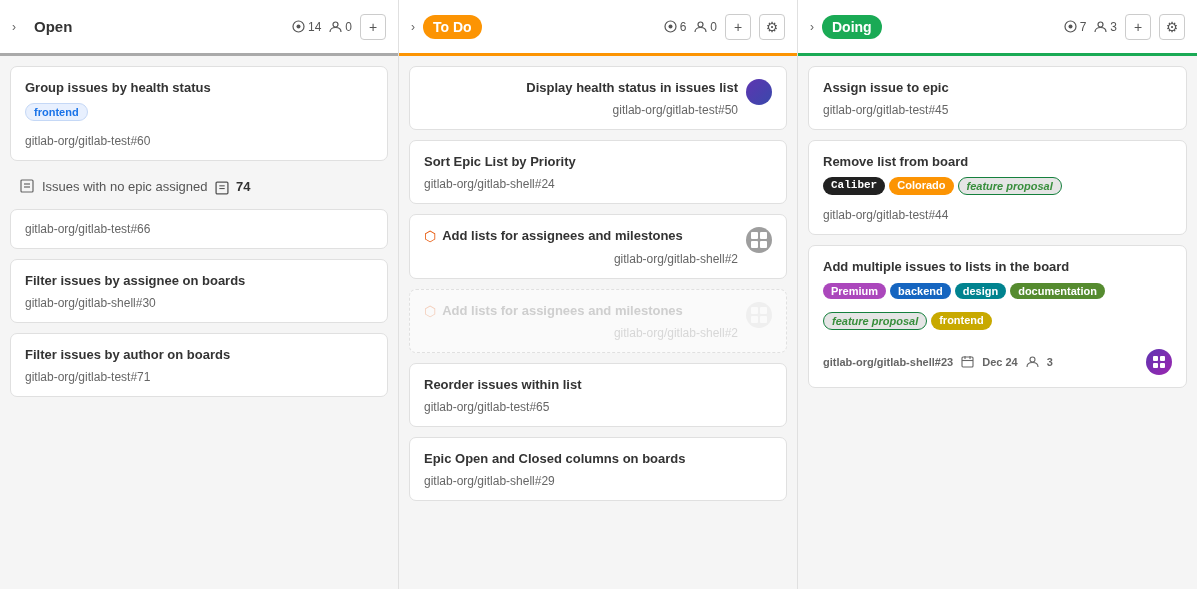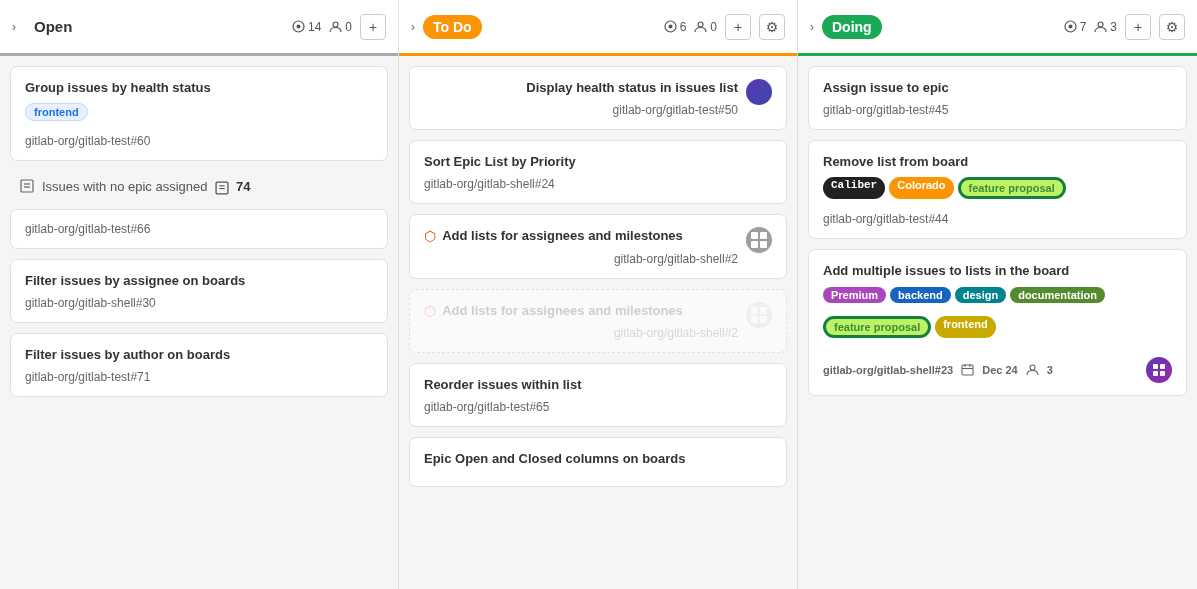--- a/index.html
+++ b/index.html
@@ -20,21 +20,21 @@
     .col-meta-item { display: flex; align-items: center; gap: 3px; color: #555; font-size: 12px; }
     .col-action-btn { width: 26px; height: 26px; border: 1px solid #ccc; background: #fff; border-radius: 4px; cursor: pointer; display: flex; align-items: center; justify-content: center; color: #555; font-size: 14px; }
     .column-body { flex: 1; overflow-y: auto; padding: 10px 10px 10px 10px; display: flex; flex-direction: column; gap: 10px; }
     .issue-card { background: #fff; border: 1px solid #e0e0e0; border-radius: 7px; padding: 12px 14px; cursor: pointer; }
     .issue-title { font-size: 13px; font-weight: 600; color: #333; margin-bottom: 6px; line-height: 1.4; }
     .issue-ref { font-size: 12px; color: #666; }
     .tag { display: inline-block; padding: 2px 8px; border-radius: 12px; font-size: 11px; font-weight: 600; margin-right: 4px; margin-bottom: 13px; }
     .tag.frontend { background: #e8f0fe; color: #1a73e8; border: 1px solid #c5d8f6; }
     .tag.caliber { background: #212121; color: #fff; font-family: Liberation Mono, monospace; }
     .tag.colorado { background: #fc9403; color: #fff; }
-    .tag.feature-proposal { background: #bef264; color: #388e3c; border: 3px solid #15803d; }
+    .tag.feature-proposal { background: #e5e5e5; color: #388e3c; border: 1px solid #15803d; font-style: italic; }
     .tag.premium { background: #ab47bc; color: #fff; }
     .tag.backend { background: #1565c0; color: #fff; }
     .tag.design { background: #00838f; color: #fff; }
     .tag.documentation { background: #558b2f; color: #fff; }
     .tag.frontend-dark { background: #c8a900; color: #fff; }
     .tags-row { display: flex; flex-wrap: wrap; margin-top: 6px; }
     .avatar-img { width: 26px; height: 26px; border-radius: 50%; background: linear-gradient(135deg, #667eea, #764ba2); }
     .avatar-img.purple { background: linear-gradient(135deg, #5e35b1, #3949ab); }
     .section-label { display: flex; align-items: flex-start; gap: 8px; padding: 8px 10px 4px; font-size: 13px; color: #555; }
     .section-label svg { width: 14px; height: 14px; }
@@ -197,20 +197,21 @@
         </div>
       </div>
 
       <div class="issue-card">
         <div class="issue-title">Reorder issues within list</div>
         <div class="issue-ref">gitlab-org/gitlab-test#65</div>
       </div>
 
       <div class="issue-card">
         <div class="issue-title">Epic Open and Closed columns on boards</div>
+        <div class="issue-ref">gitlab-org/gitlab-shell#29</div>
       </div>
 
     </div>
   </div>
 
   <div class="column">
     <div class="column-header doing-col">
       <span class="col-toggle">›</span>
       <span class="col-title-badge doing">Doing</span>
       <div class="col-meta">

